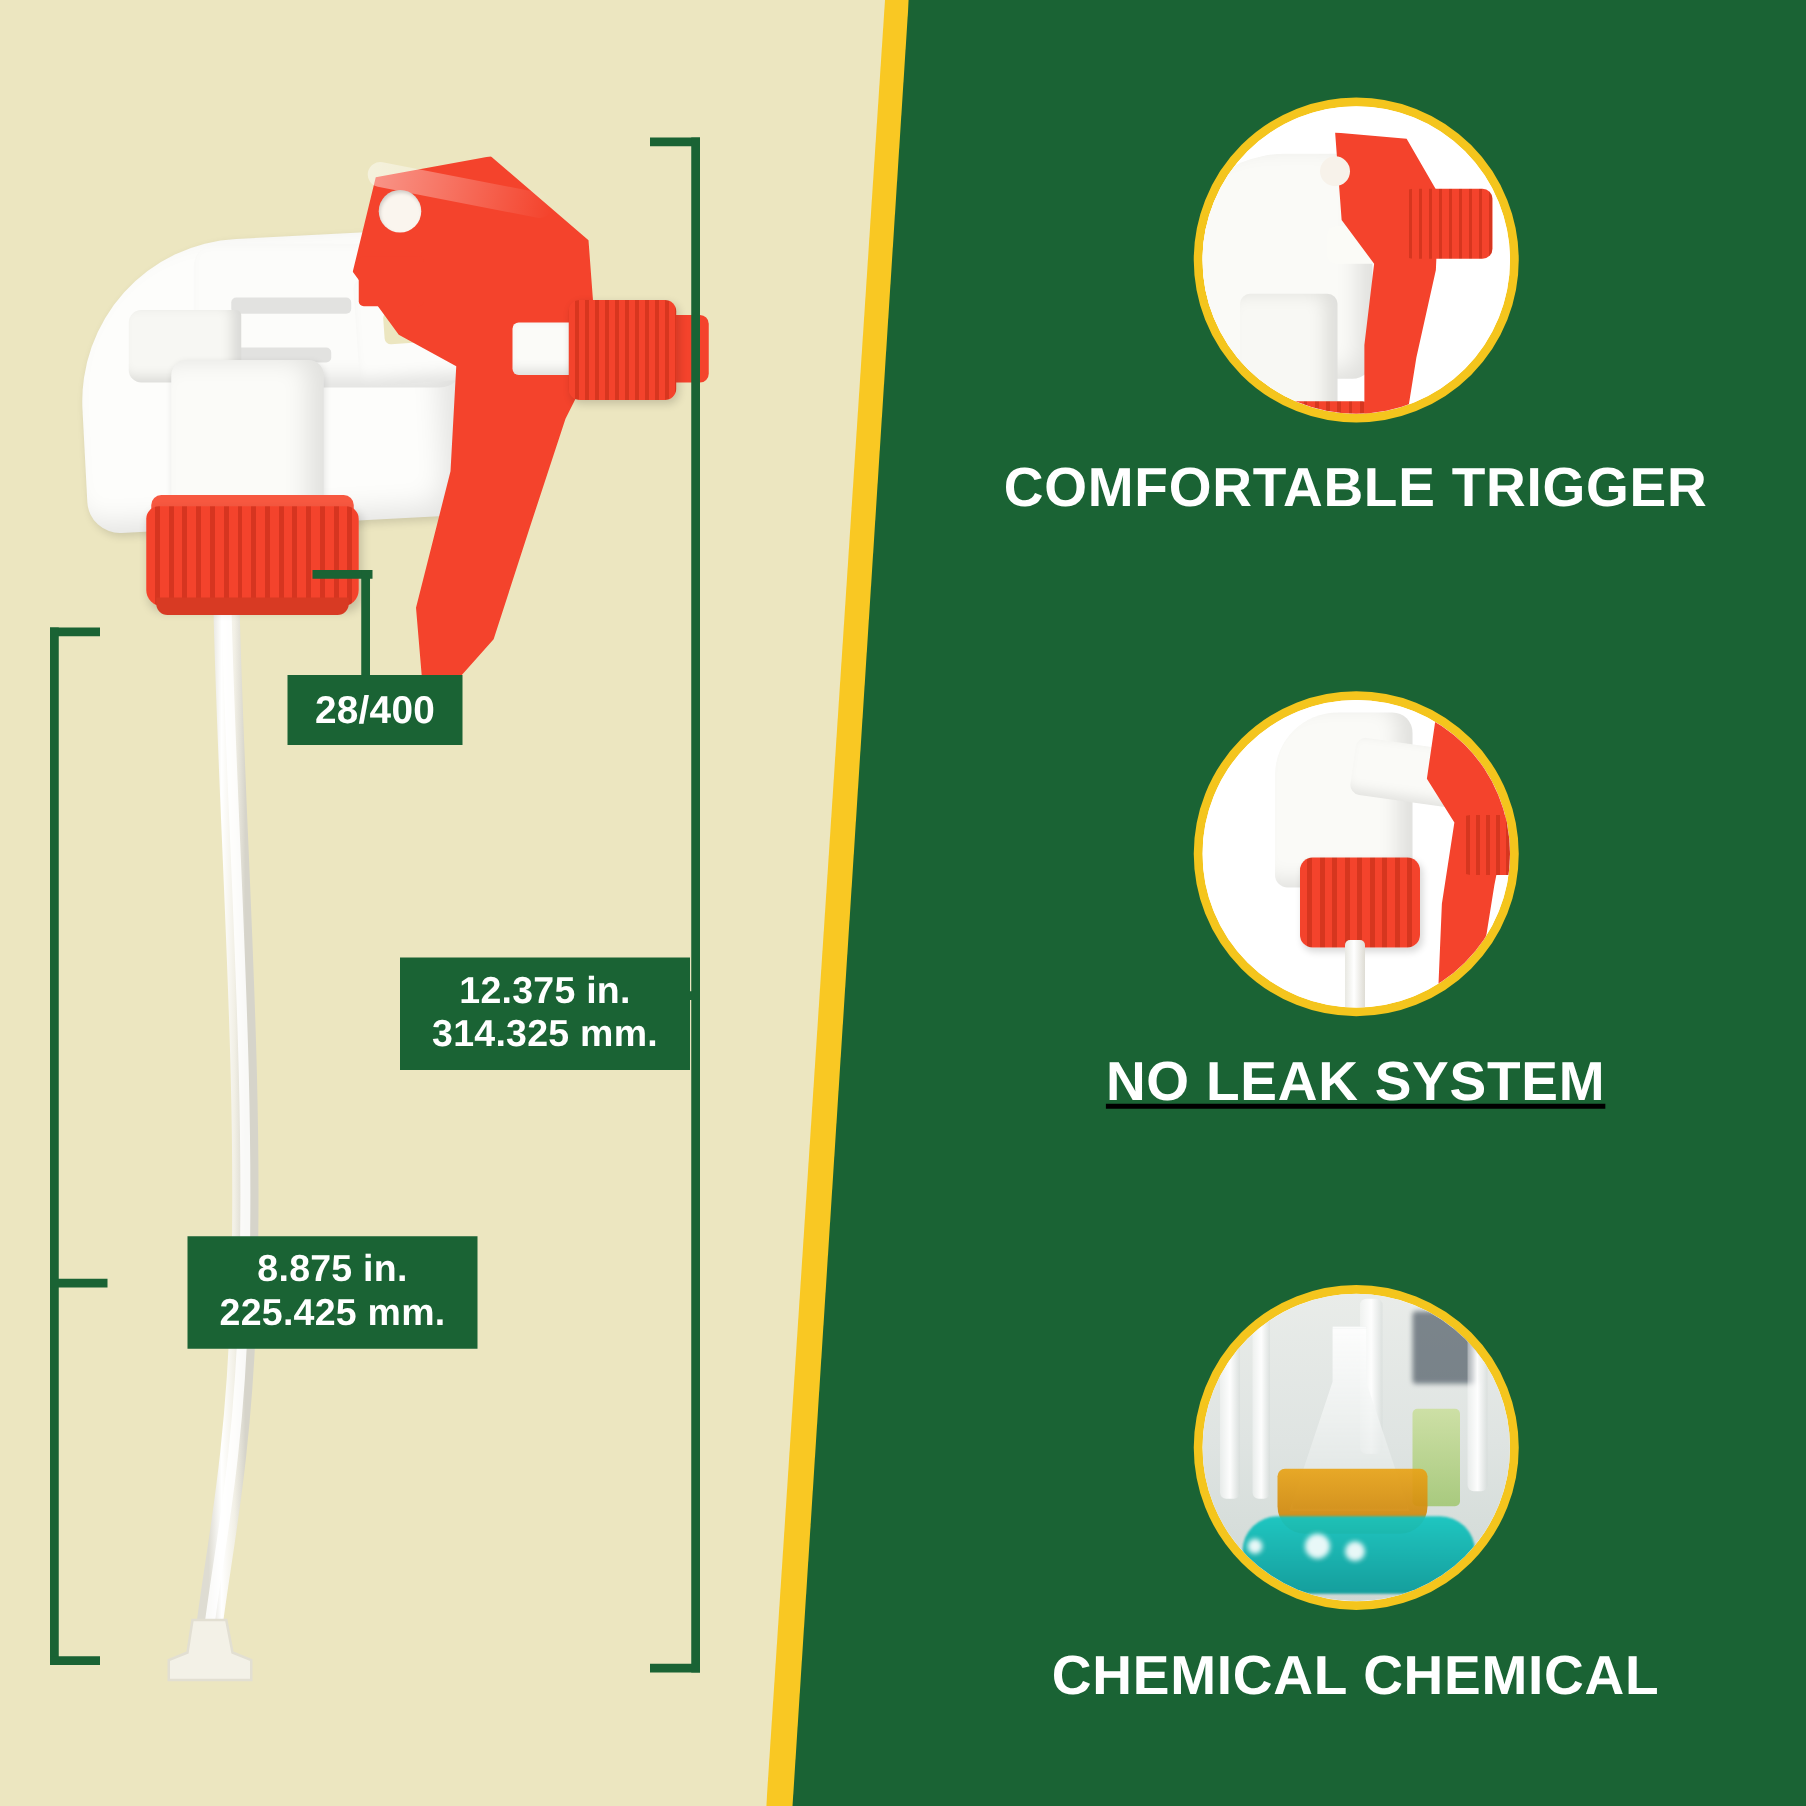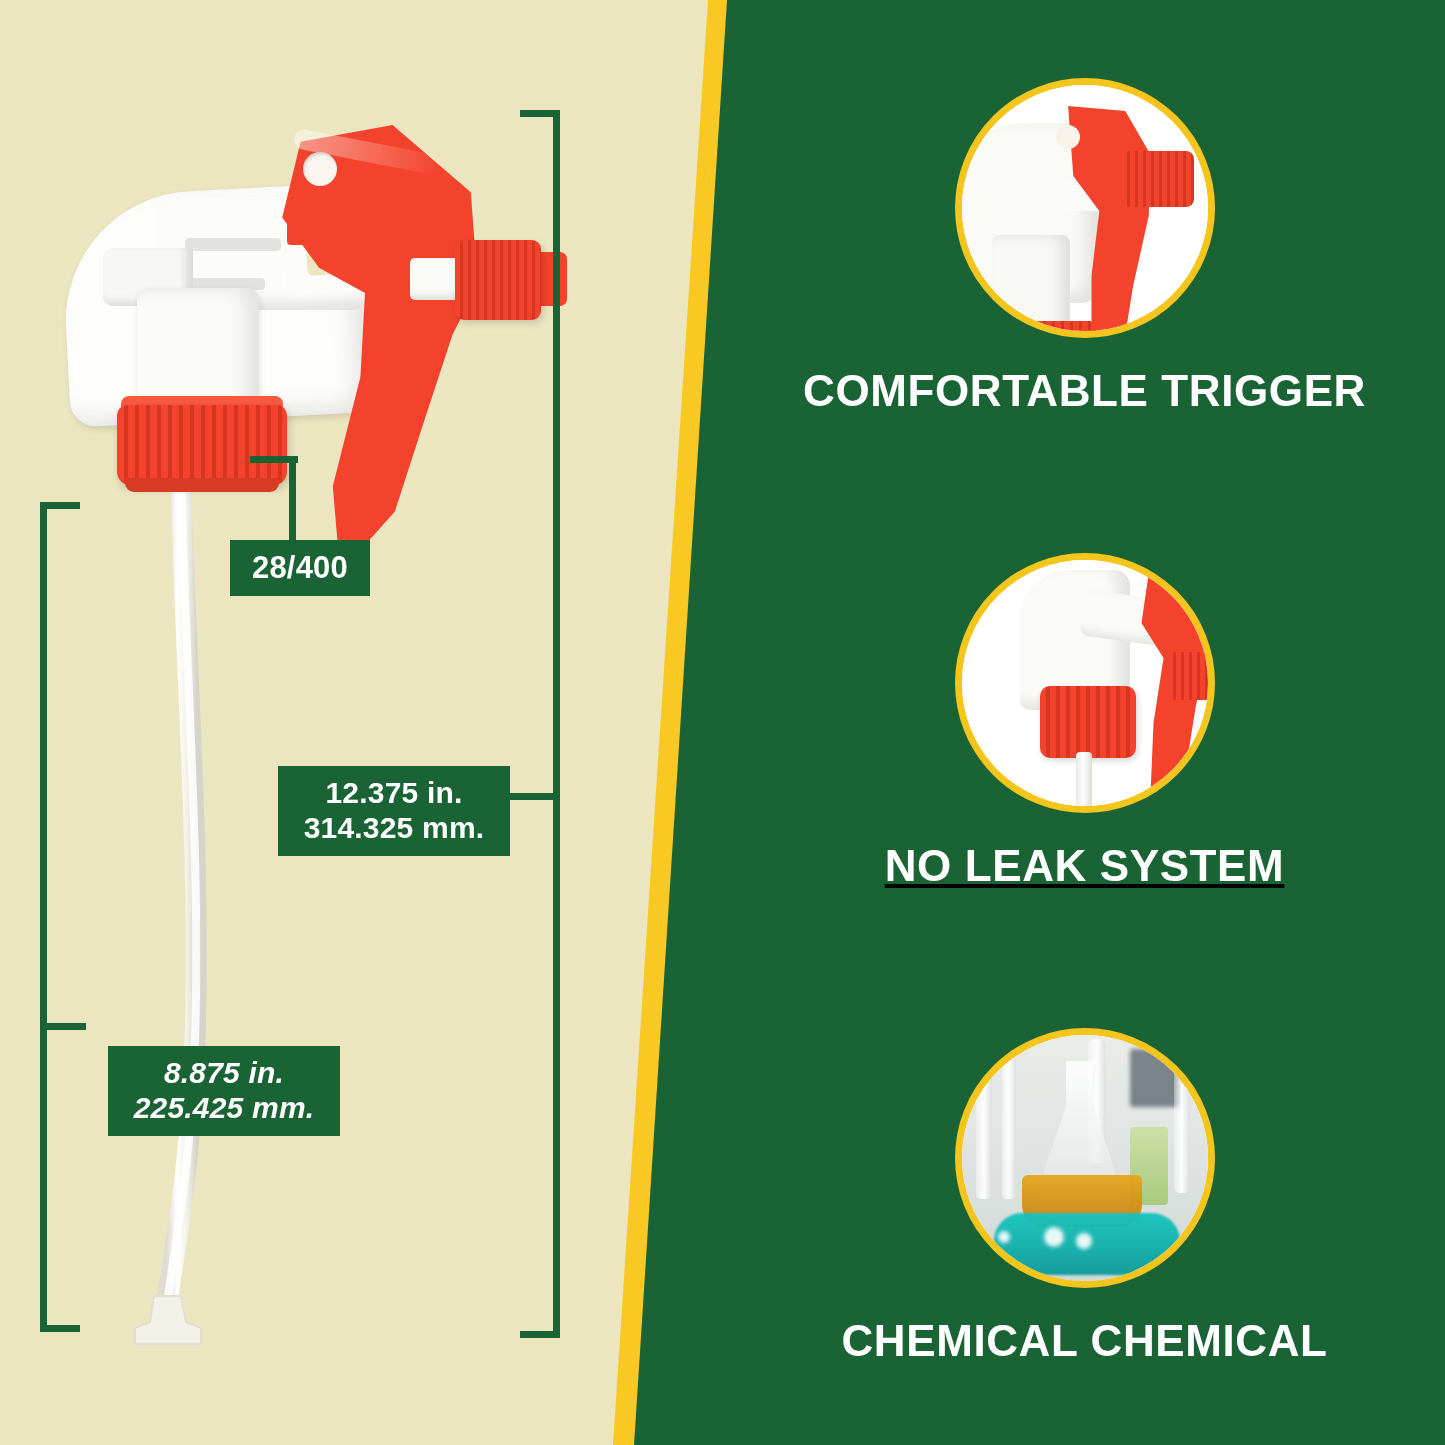--- a/index.html
+++ b/index.html
@@ -148,21 +148,21 @@
     background:#1a6334;
     color:#ffffff;
     font-weight:bold;
     text-align:center;
     line-height:1.16;
     padding:10px 16px;
     white-space:pre-line;
     letter-spacing:.2px;
   }
   .lbl-thread { font-size:31px; }
-  .lbl-dim    { font-size:30px; }
+  .lbl-dim    { font-size:30px;margin-left:42px; }
 
   
   .right-panel { position:absolute; left:724px; top:0; width:721px; height:1445px; }
 
   .feature {
     position:absolute; left:0; width:721px; text-align:center;
   }
   .feature-circle {
     position:relative;
     width:260px; height:260px;
@@ -351,21 +351,21 @@
     </div>
     <div class="meas-label lbl-dim" style="left:278px; top:766px; width:232px;">12.375 in.
 314.325 mm.</div>
 
     <div class="bracket">
       <span style="left:40px; top:502px;  width:40px; height:7px;"></span>
       <span style="left:40px; top:502px;  width:7px;  height:830px;"></span>
       <span style="left:40px; top:1325px; width:40px; height:7px;"></span>
       <span style="left:40px; top:1023px; width:46px; height:7px;"></span>
     </div>
-    <div class="meas-label lbl-dim" style="left:108px; top:1046px; width:232px;font-style:italic;">8.875 in.
+    <div class="meas-label lbl-dim" style="left:108px; top:989px; width:232px;">8.875 in.
 225.425 mm.</div>
   </div>
 
   <div class="right-panel">
 
     <div class="feature" style="top:78px;">
       <div class="feature-circle">
         <div class="c1-bg"></div>
         <div class="c1-white"></div>
         <div class="c1-neck"></div>

